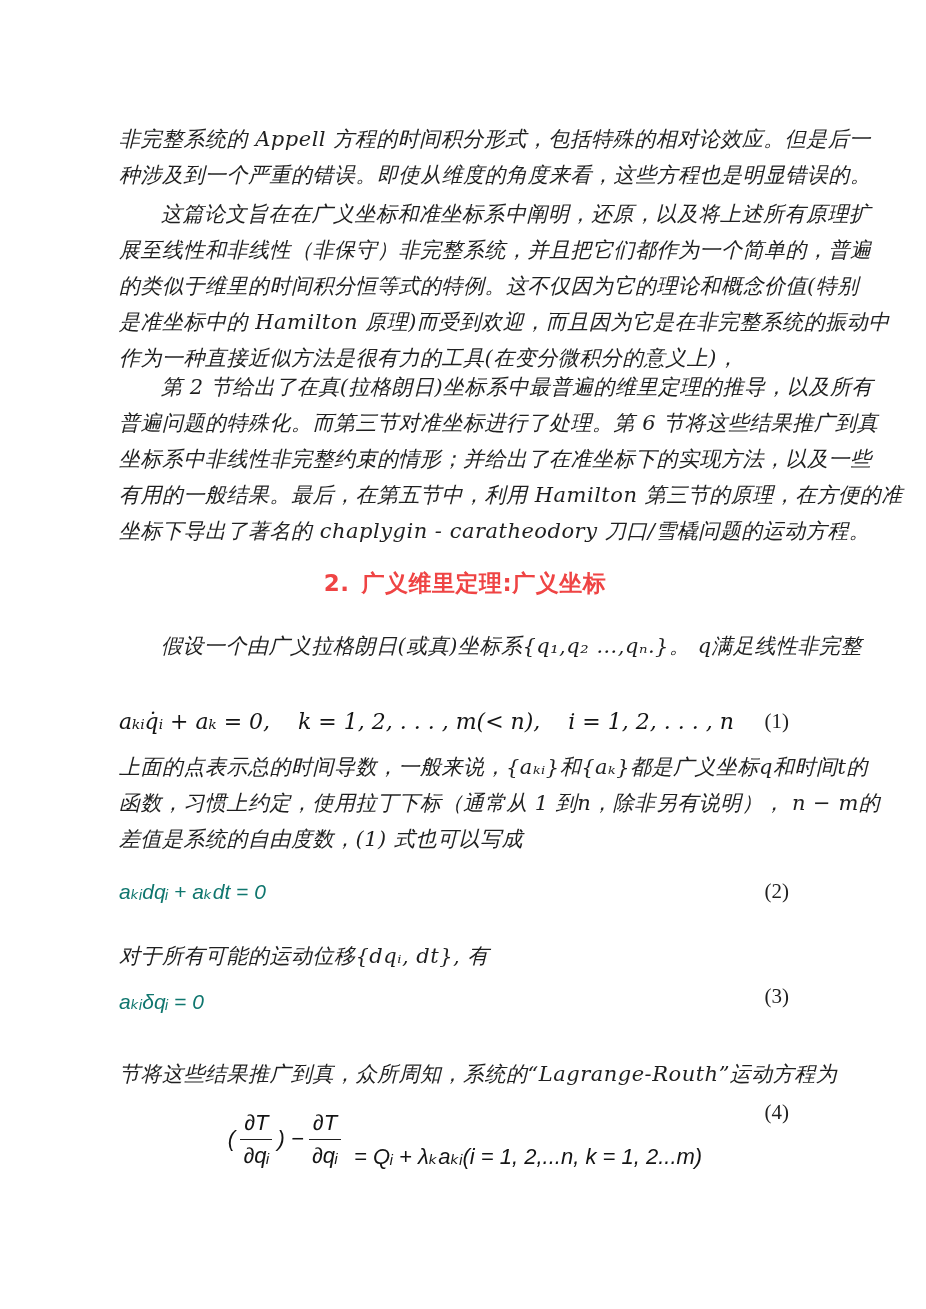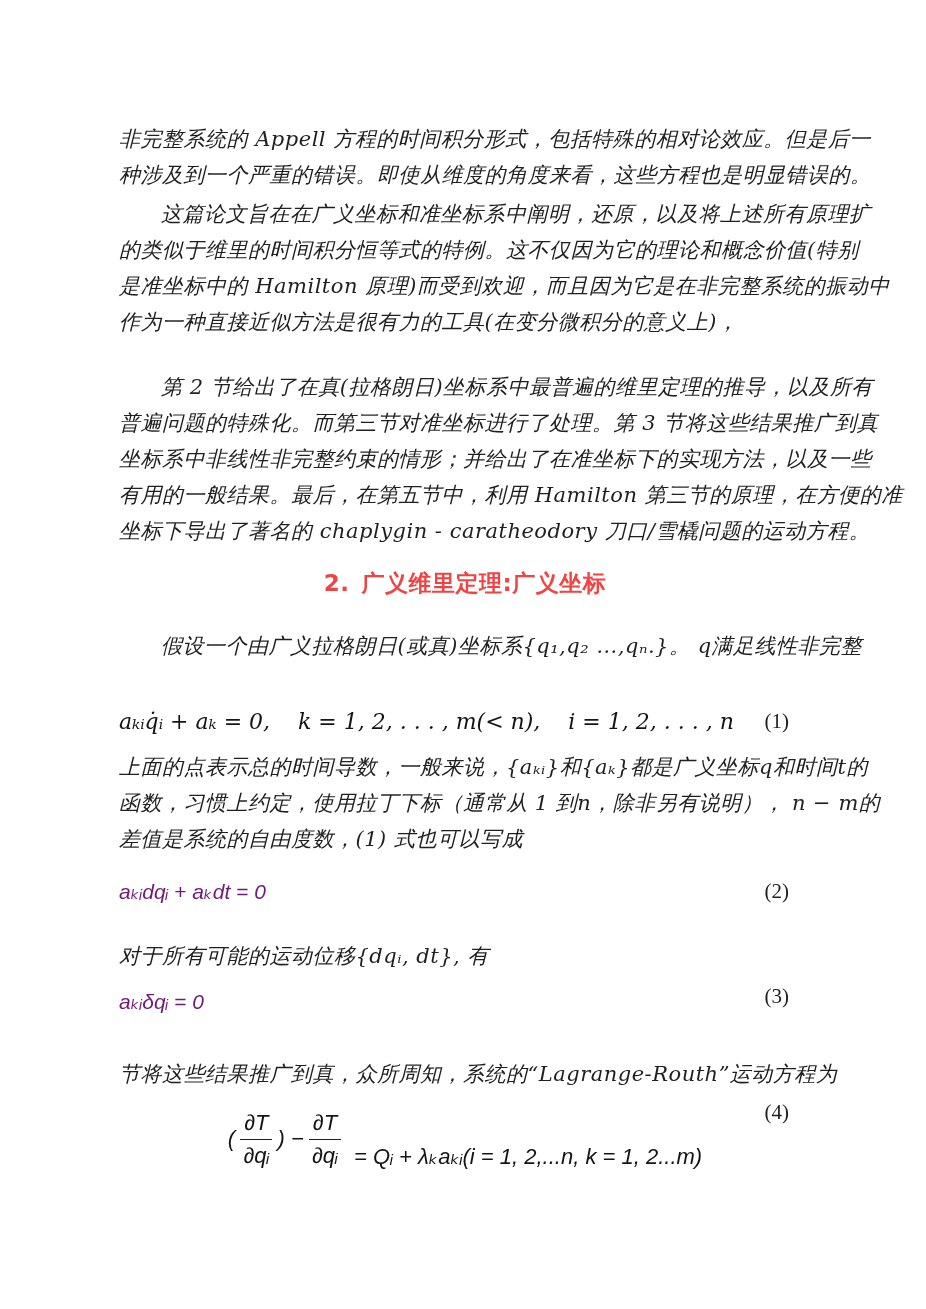--- a/index.html
+++ b/index.html
@@ -46,21 +46,21 @@
   .eq-latex {
     font-family: "DejaVu Serif", serif;
     font-style: italic;
     font-size: 22px;
     color: #141414;
   }
   .eq-sans {
     font-family: "Liberation Sans", "DejaVu Sans", sans-serif;
     font-style: italic;
     font-size: 21px;
-    color: #701a75;
+    color: #0f766e;
   }
   .eq-num {
     position: absolute;
     right: 22px;
     top: 7px;
     font-family: "Liberation Serif", "DejaVu Serif", serif;
     font-style: normal;
     font-size: 21px;
     color: #1f1f1f;
   }
@@ -90,28 +90,29 @@
 
 <div class="page">
 
   <div class="para" style="top:121px">
     <div class="tline">非完整系统的 Appell 方程的时间积分形式，包括特殊的相对论效应。但是后一</div>
     <div class="tline">种涉及到一个严重的错误。即使从维度的角度来看，这些方程也是明显错误的。</div>
   </div>
 
   <div class="para" style="top:196px">
     <div class="tline indent">这篇论文旨在在广义坐标和准坐标系中阐明，还原，以及将上述所有原理扩</div>
+    <div class="tline">展至线性和非线性（非保守）非完整系统，并且把它们都作为一个简单的，普遍</div>
     <div class="tline">的类似于维里的时间积分恒等式的特例。这不仅因为它的理论和概念价值(特别</div>
     <div class="tline">是准坐标中的 Hamilton 原理)而受到欢迎，而且因为它是在非完整系统的振动中</div>
     <div class="tline">作为一种直接近似方法是很有力的工具(在变分微积分的意义上)，</div>
   </div>
 
   <div class="para" style="top:369px">
     <div class="tline indent">第 2 节给出了在真(拉格朗日)坐标系中最普遍的维里定理的推导，以及所有</div>
-    <div class="tline">普遍问题的特殊化。而第三节对准坐标进行了处理。第 3 节将这些结果推广到真</div>
+    <div class="tline">普遍问题的特殊化。而第三节对准坐标进行了处理。第 6 节将这些结果推广到真</div>
     <div class="tline">坐标系中非线性非完整约束的情形；并给出了在准坐标下的实现方法，以及一些</div>
     <div class="tline">有用的一般结果。最后，在第五节中，利用 Hamilton 第三节的原理，在方便的准</div>
     <div class="tline">坐标下导出了著名的 chaplygin - caratheodory 刀口/雪橇问题的运动方程。</div>
   </div>
 
   <div class="heading">
     <span class="num">2.</span><span>广义维里定理:广义坐标</span>
   </div>
 
   <div class="para" style="top:628px">

